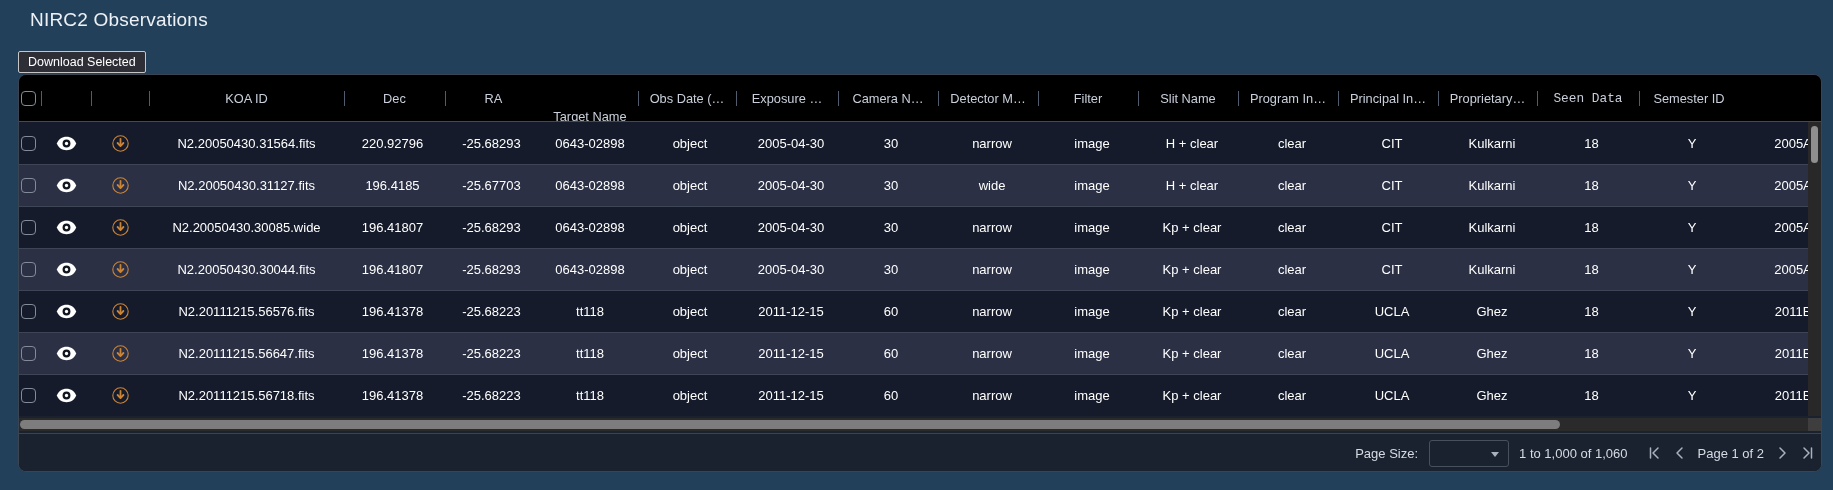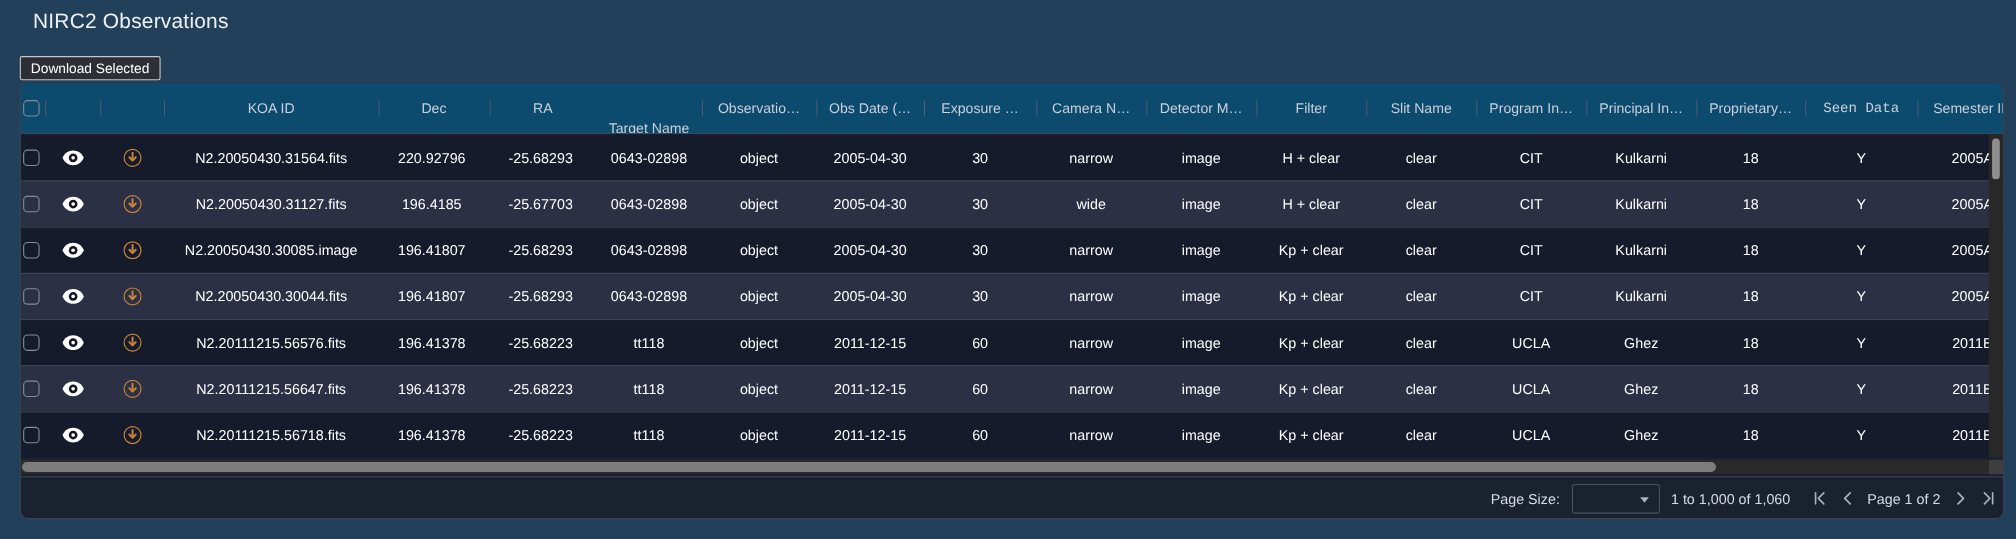--- a/index.html
+++ b/index.html
@@ -14,21 +14,21 @@
   .dl-btn{
     position:absolute;left:18px;top:51px;height:22px;padding:0 9px;
     font-family:"Liberation Sans",sans-serif;font-size:12.5px;color:#FFF;
     background:#2E2F36;border:1px solid #C6C6C6;border-radius:2px;line-height:20px;cursor:pointer;
   }
   .panel{
     position:absolute;left:18px;top:74px;width:1804px;height:398px;
     background:#1A2230;border:1px solid #3A4452;border-radius:8px;overflow:hidden;
   }
   
-  .grid-header{display:flex;height:47px;background:#0c4a6e;align-items:stretch;border-bottom:1px solid #414A5C;overflow:hidden}
+  .grid-header{display:flex;height:47px;background:#000000;align-items:stretch;border-bottom:1px solid #414A5C;overflow:hidden}
   .hcell{
     flex:none;position:relative;display:flex;align-items:center;justify-content:center;
     color:#C9D0DB;font-size:12.8px;white-space:nowrap;overflow:hidden;
   }
   .hcell.first{justify-content:flex-start;padding-left:2px}
   .hcell+.hcell::before{content:"";position:absolute;left:0;top:16px;height:15px;width:1px;background:#525C6F}
   
   .grid-body{position:relative}
   .row{display:flex;height:42px;align-items:stretch;border-top:1px solid #3E4656;overflow:hidden}
   .row:first-child{border-top:none}
@@ -88,23 +88,20 @@
       </div>
       <div class="hcell" style="width: 101px;">
         <span>Dec</span>
       </div>
       <div class="hcell" style="width: 97px;">
         <span>RA</span>
       </div>
       <div class="hcell" style="width: 96px; margin-top: 36px;">
         <span>Target Name</span>
       </div>
-      <div class="hcell" style="width: 104px;">
-        <span>Observatio…</span>
-      </div>
       <div class="hcell" style="width: 98px;">
         <span>Obs Date (…</span>
       </div>
       <div class="hcell" style="width: 102px;">
         <span>Exposure …</span>
       </div>
       <div class="hcell" style="width: 100px;">
         <span>Camera N…</span>
       </div>
       <div class="hcell" style="width: 100px;">
@@ -226,21 +223,21 @@
         </div>
         <div class="cell" style="width: 58px;">
           <span class="iconbtn">
     <svg width="17" height="17" viewBox="0 0 17 17">
       <circle cx="8.5" cy="8.5" r="7.7" fill="none" stroke="#C98438" stroke-width="1.1"></circle>
       <path d="M8.5 3.8v6.4" stroke="#C98438" stroke-width="1.8" fill="none" stroke-linecap="round"></path>
       <path d="M5.6 8l2.9 3 2.9-3" stroke="#C98438" stroke-width="1.8" fill="none" stroke-linecap="round" stroke-linejoin="round"></path>
     </svg>
   </span>
         </div>
-        <div class="cell" style="width: 195px;">N2.20050430.30085.image</div>
+        <div class="cell" style="width: 195px;">N2.20050430.30085.wide</div>
         <div class="cell" style="width: 97px;">196.41807</div>
         <div class="cell" style="width: 101px;">-25.68293</div>
         <div class="cell" style="width: 96px;">0643-02898</div>
         <div class="cell" style="width: 104px;">object</div>
         <div class="cell" style="width: 98px;">2005-04-30</div>
         <div class="cell" style="width: 102px;">30</div>
         <div class="cell" style="width: 100px;">narrow</div>
         <div class="cell" style="width: 100px;">image</div>
         <div class="cell" style="width: 100px;">Kp + clear</div>
         <div class="cell" style="width: 100px;">clear</div>

